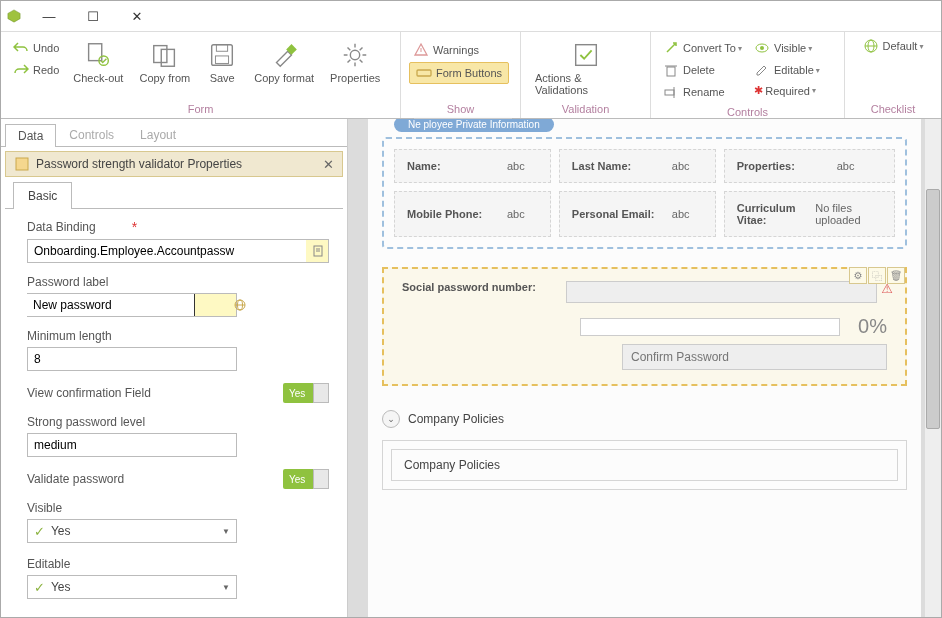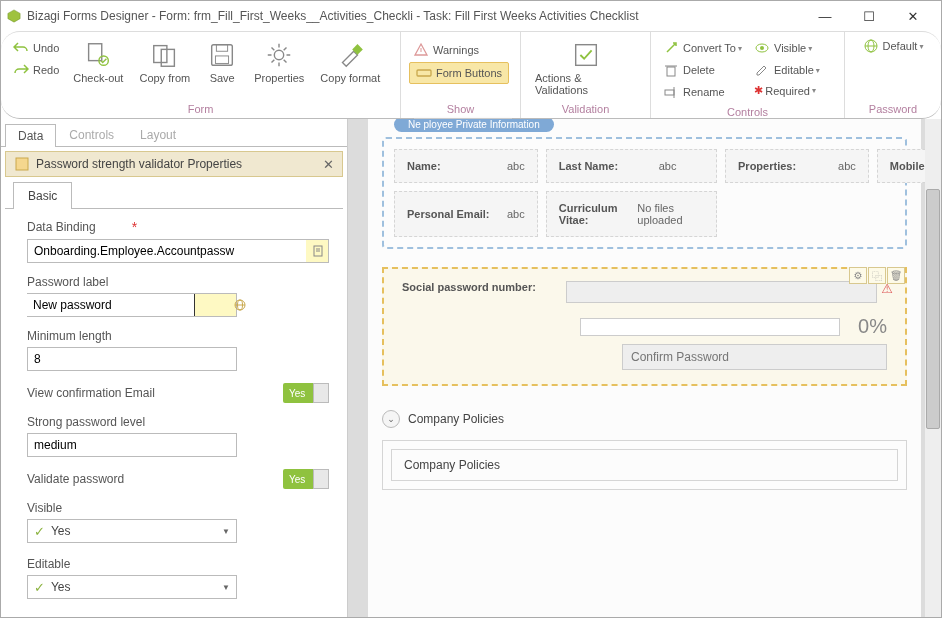--- a/index.html
+++ b/index.html
@@ -6,21 +6,21 @@
     body { font-family: "Segoe UI", Tahoma, sans-serif; font-size: 12px; color: #444; background: #fff; width: 942px; height: 618px; overflow: hidden; position: relative; border: 1px solid #aaa; }
     
     
     .titlebar { height: 30px; background: #fff; display: flex; align-items: center; padding: 0 6px; position: relative; }
     .titlebar .logo { width: 14px; height: 14px; margin-right: 6px; }
     .titlebar .title { font-size: 12px; color: #555; flex: 1; }
     .win-controls { display: flex; }
     .win-btn { width: 44px; height: 28px; display: flex; align-items: center; justify-content: center; color: #333; font-size: 13px; }
     
     
-    .ribbon { height: 88px; border-top: 1px solid #ddd; border-bottom: 1px solid #bbb; display: flex; border-radius: 19px; }
+    .ribbon { height: 88px; border-top: 1px solid #ddd; border-bottom: 1px solid #bbb; display: flex; }
     .ribbon-group { border-right: 1px solid #ddd; padding: 4px 6px 2px 6px; display: flex; flex-direction: column; }
     .ribbon-group-body { display: flex; flex: 1; align-items: flex-start; }
     .ribbon-group-label { text-align: center; font-size: 11px; color: #b37f9f; padding: 2px 0 1px 0; }
     .ribbon-btn-lg { display: flex; flex-direction: column; align-items: center; padding: 4px 8px; font-size: 11px; color: #555; min-width: 48px; }
     .ribbon-btn-lg .icon { width: 30px; height: 30px; margin-bottom: 2px; }
     .ribbon-btn-sm { display: flex; align-items: center; padding: 2px 4px; font-size: 11px; color: #555; }
     .ribbon-btn-sm .icon { width: 16px; height: 16px; margin-right: 4px; }
     .ribbon-col { display: flex; flex-direction: column; gap: 2px; padding: 2px 2px; }
     .highlight-box { background: #f8e7a7; border: 1px solid #e6c05e; border-radius: 2px; padding: 2px 6px; }
     .dropdown-caret { font-size: 8px; color: #888; margin-left: 2px; }
@@ -63,21 +63,21 @@
     
     .canvas-wrap { flex: 1; background: #dcdcdc; padding: 0 10px; overflow: hidden; position: relative; }
     .canvas-scroll { position: absolute; right: 0; top: 0; width: 16px; height: 100%; background: #eee; }
     .canvas-scroll .thumb { position: absolute; top: 70px; width: 14px; left: 1px; height: 240px; background: #ccc; border: 1px solid #aaa; border-radius: 2px; }
     .canvas { background: #fcfcfc; margin: 0 10px; padding: 0 14px 14px 14px; height: 100%; }
     
     .group-header { position: relative; height: 14px; margin-bottom: 4px;}
     .group-header .pill { background: #7fa9d6; color: #fff; font-size: 10px; padding: 2px 14px; border-radius: 8px; position: absolute; top: -2px; left: 12px; }
     
     .info-box { border: 2px dashed #9fc0de; border-radius: 4px; padding: 10px; }
-    .info-grid { display: grid; grid-template-columns: 1fr 1fr 1fr 1fr; gap: 8px; }
+    .info-grid { display: grid; grid-template-columns: 1fr 1fr 1fr; gap: 8px; }
     .info-cell { border: 1px dashed #d5d5d5; padding: 10px 12px; display: flex; align-items: center; background: #f5f5f5; }
     .info-cell .lbl { font-size: 11px; font-weight: bold; color: #555; width: 100px; }
     .info-cell .val { font-size: 11px; color: #666; }
     
     .selected-section { margin-top: 18px; border: 2px dashed #e6c05e; background: #fbf8eb; padding: 6px 6px 10px 6px; position: relative; }
     .selected-toolbar { position: absolute; top: -2px; right: 0; display: flex; gap: 1px; background: #fdfae8; }
     .selected-toolbar .tbtn { width: 18px; height: 17px; border: 1px solid #d8c88f; display: flex; align-items: center; justify-content: center; font-size: 10px; color: #888; }
     
     .ssn-row { display: flex; align-items: flex-start; padding: 6px 6px; }
     .ssn-label { font-size: 11px; font-weight: bold; color: #555; width: 170px; padding-left: 6px; }
@@ -100,21 +100,20 @@
     
     .floating-tip { position: absolute; top: 117px; left: 413px; background: #fff; border: 1px solid #ccc; padding: 6px 12px; font-size: 12px; color: #666; box-shadow: 0 1px 3px rgba(0,0,0,0.1); }
   </style>
 </head>
 <body>
 
 <div class="titlebar">
   <svg class="logo" viewBox="0 0 16 16">
       <polygon points="8,1 15,5 15,11 8,15 1,11 1,5" fill="#9fc23f" stroke="#6a8c22" stroke-width="0.5"></polygon>
     </svg>
-  <span class="title">Bizagi Forms Designer  - Form: frm_Fill_First_Weeks__Activities_Checkli - Task:  Fill First Weeks  Activities Checklist</span>
   <div class="win-controls">
     <div class="win-btn">—</div>
     <div class="win-btn">☐</div>
     <div class="win-btn">✕</div>
   </div>
 </div>
 
 <div class="ribbon">
 
   <div class="ribbon-group" style="width:400px;">
@@ -151,31 +150,31 @@
       <div class="ribbon-btn-lg">
           <svg class="icon" viewBox="0 0 32 32">
             <rect x="5" y="5" width="22" height="22" rx="2" fill="none" stroke="#888" stroke-width="1.5"></rect>
             <rect x="10" y="5" width="12" height="7" fill="none" stroke="#888"></rect>
             <rect x="9" y="17" width="14" height="8" fill="none" stroke="#888"></rect>
           </svg>
           <span>Save</span>
         </div>
       <div class="ribbon-btn-lg">
           <svg class="icon" viewBox="0 0 32 32">
+            <path d="M8 24 L20 12 L24 16 L12 28 Z" fill="none" stroke="#888" stroke-width="1.5"></path>
+            <rect x="20" y="6" width="8" height="8" fill="#8fc23f" transform="rotate(45 24 10)"></rect>
+          </svg>
+          <span>Copy format</span>
+        </div>
+      <div class="ribbon-btn-lg">
+          <svg class="icon" viewBox="0 0 32 32">
             <circle cx="16" cy="16" r="5" fill="none" stroke="#888" stroke-width="1.5"></circle>
             <path d="M16 4 V8 M16 24 V28 M4 16 H8 M24 16 H28 M8 8 L11 11 M21 21 L24 24 M8 24 L11 21 M21 11 L24 8" stroke="#888" stroke-width="1.5"></path>
           </svg>
           <span>Properties</span>
-        </div>
-      <div class="ribbon-btn-lg">
-          <svg class="icon" viewBox="0 0 32 32">
-            <path d="M8 24 L20 12 L24 16 L12 28 Z" fill="none" stroke="#888" stroke-width="1.5"></path>
-            <rect x="20" y="6" width="8" height="8" fill="#8fc23f" transform="rotate(45 24 10)"></rect>
-          </svg>
-          <span>Copy format</span>
         </div>
     </div>
     <div class="ribbon-group-label">Form</div>
   </div>
 
   <div class="ribbon-group" style="width:120px;">
     <div class="ribbon-group-body">
         <div class="ribbon-col" style="padding-top:4px;">
       <div class="ribbon-btn-sm">
             <svg class="icon" viewBox="0 0 16 16">
@@ -264,21 +263,21 @@
       <div class="ribbon-btn-sm">
           <svg class="icon" viewBox="0 0 16 16">
             <circle cx="8" cy="8" r="6" fill="none" stroke="#8fc23f"></circle>
             <ellipse cx="8" cy="8" rx="3" ry="6" fill="none" stroke="#8fc23f"></ellipse>
             <line x1="2" y1="8" x2="14" y2="8" stroke="#8fc23f"></line>
           </svg>
           <span>Default</span>
           <span class="dropdown-caret">▾</span>
         </div>
     </div>
-    <div class="ribbon-group-label">Password</div>
+    <div class="ribbon-group-label">Checklist</div>
   </div>
 </div>
 
 <div class="floating-tip">Form Buttons</div>
 
 <div class="main">
 
   <div class="left-panel">
     <div class="data-tabs">
       <div class="data-tab active">Data</div>
@@ -319,21 +318,21 @@
               <ellipse cx="7" cy="7" rx="2.5" ry="5" fill="none" stroke="#c9a84d"></ellipse>
               <line x1="2" y1="7" x2="12" y2="7" stroke="#c9a84d"></line>
             </svg>
           </div>
       </div>
       <div class="prop-label">Minimum length</div>
       <div class="prop-input-wrap" style="width:210px;">
         <input class="prop-input" value="8" style="">
       </div>
       <div class="toggle-row">
-        <div class="prop-label">View confirmation Email</div>
+        <div class="prop-label">View confirmation Field</div>
         <div class="toggle">
             <span class="txt">Yes</span>
             <div class="knob"></div>
           </div>
       </div>
       <div class="prop-label">Strong password level</div>
       <div class="prop-input-wrap" style="width:210px;">
         <input class="prop-input" value="medium" style="">
       </div>
       <div class="toggle-row">

